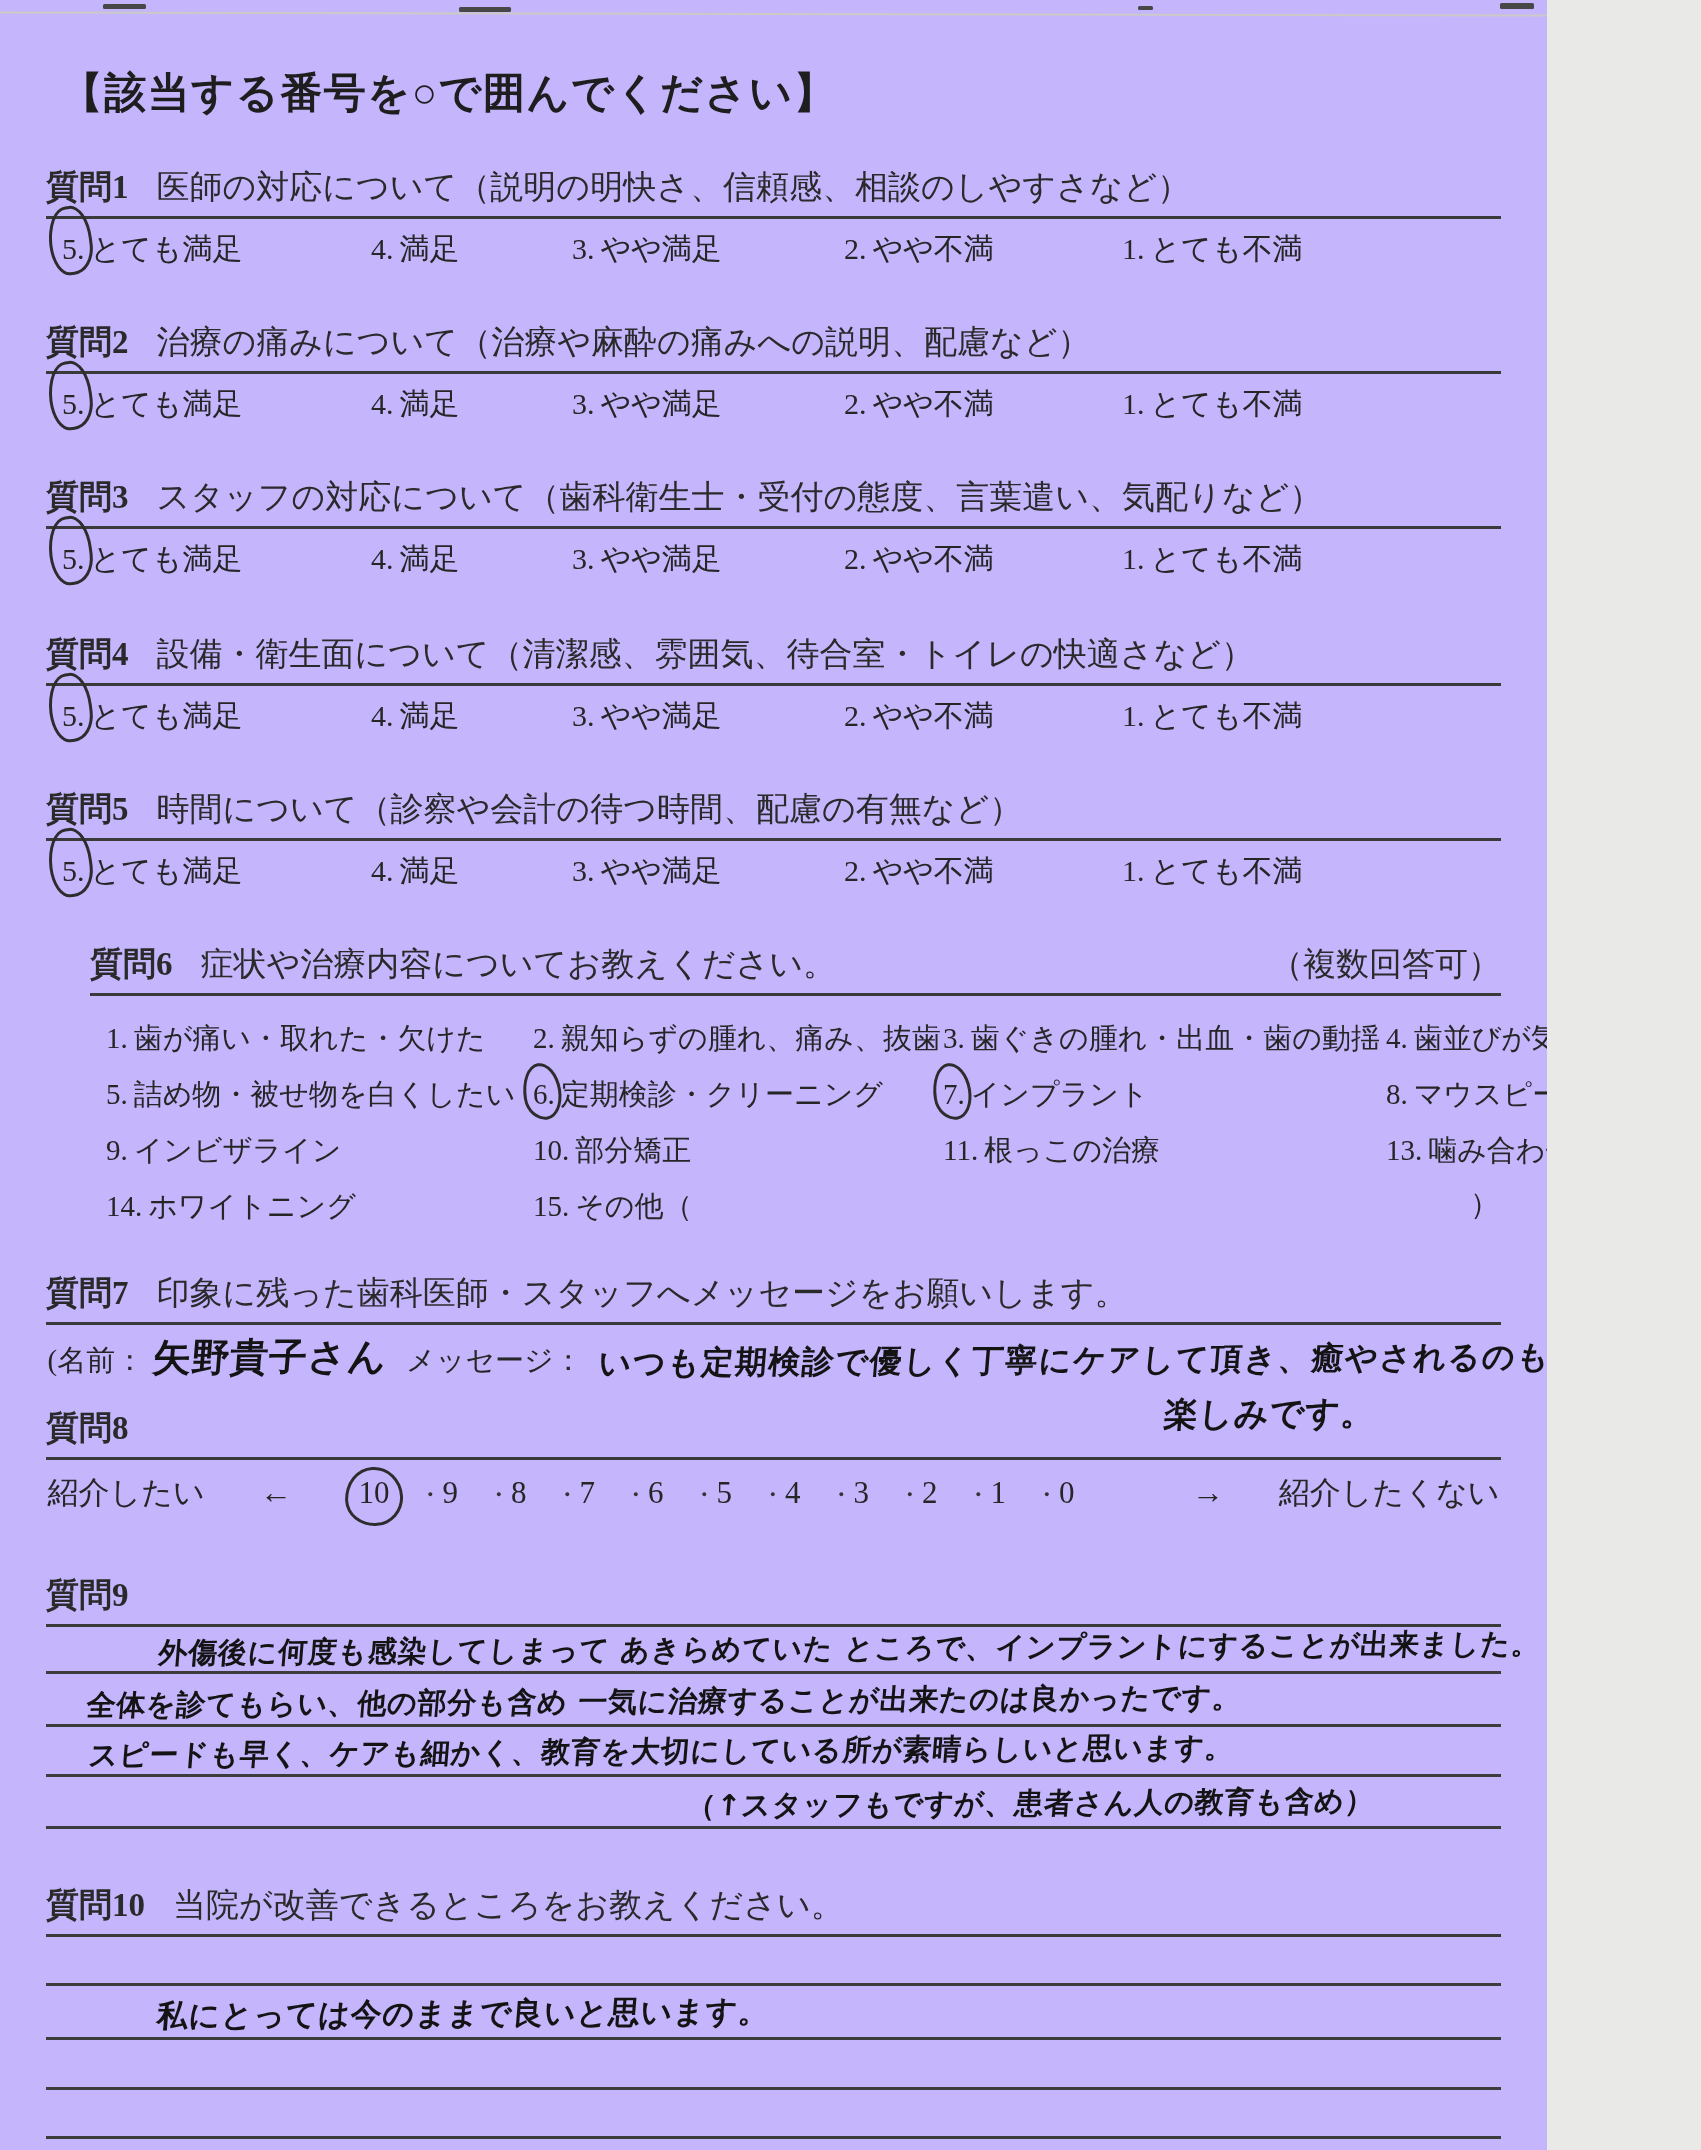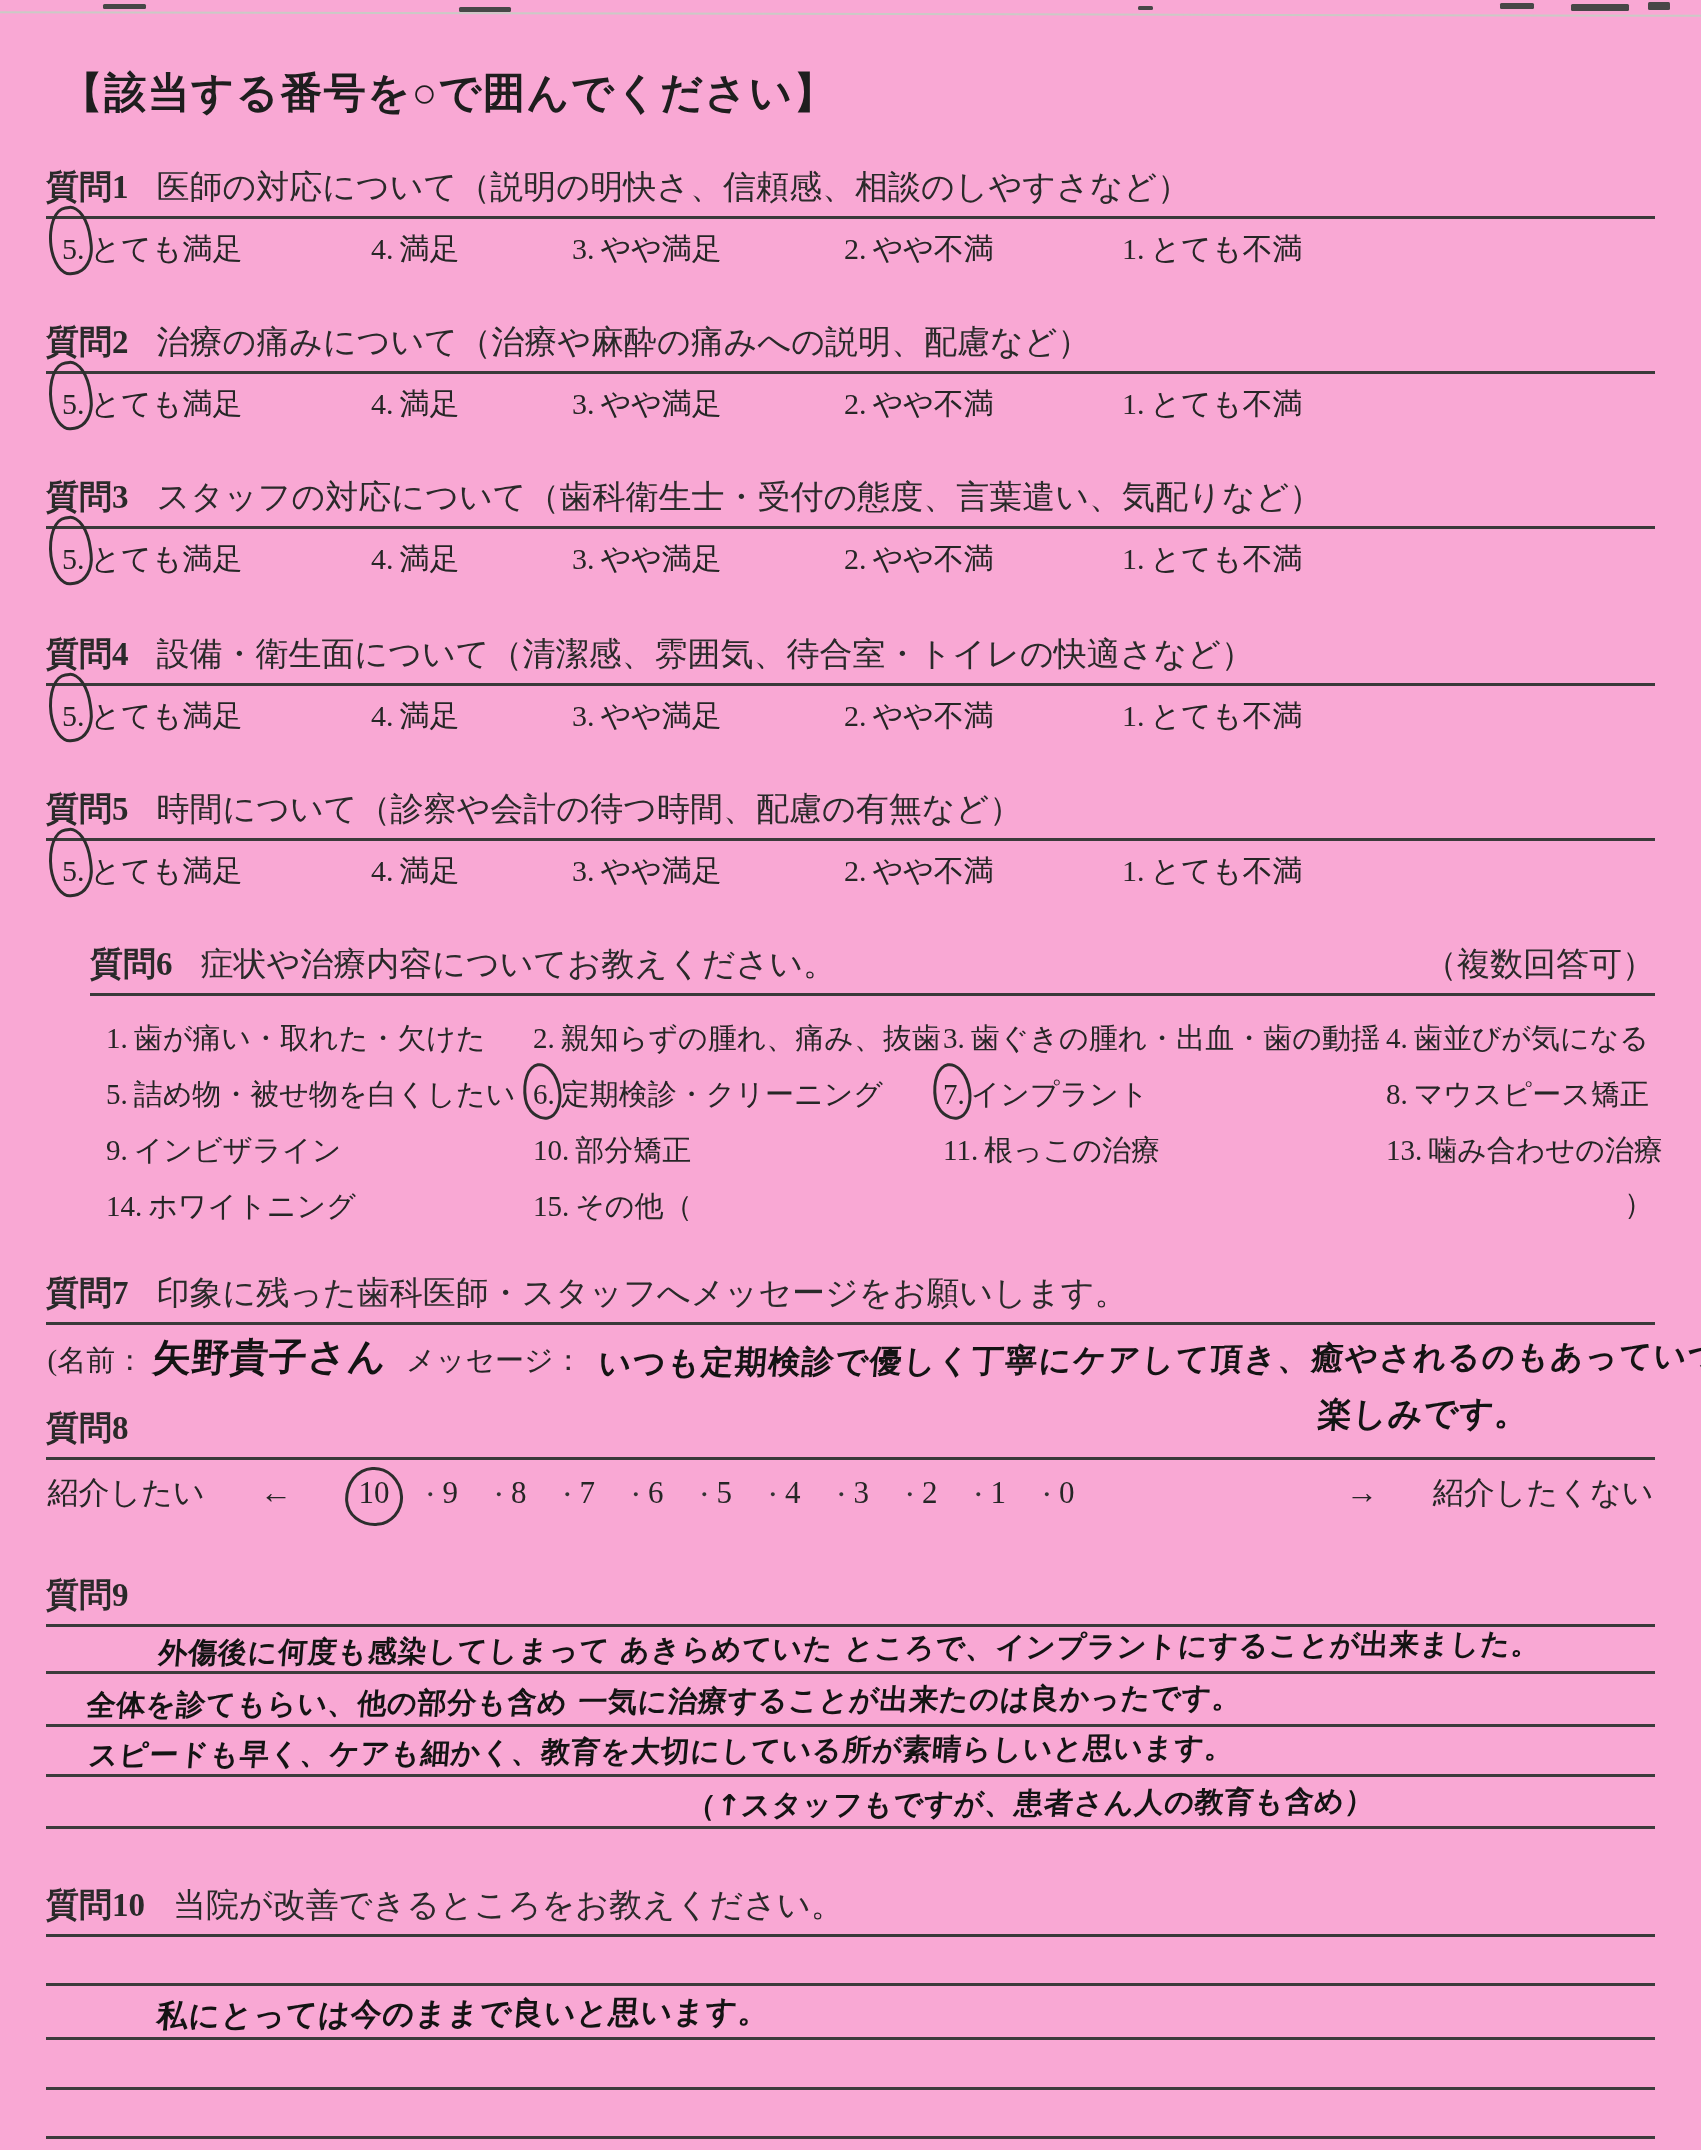--- a/index.html
+++ b/index.html
@@ -1,20 +1,20 @@
 <!DOCTYPE html>
 <html style="font-size:11.8px"><head>
 <meta charset="utf-8">
 <style>
   * { box-sizing: border-box; margin: 0; padding: 0; }
   html, body { background: #e9e9e7; }
   body { font-family: "Liberation Serif", "DejaVu Serif", serif; }
   #page {
-    position: relative; width: 1701px; height: 2151px;
-    background: #f9a8d4; overflow: hidden; color: #262626;
+    position: relative; width: 1547px; height: 2151px;
+    background: #c4b5fd; overflow: hidden; color: #262626;
   }
   .content { position: absolute; left: 46px; right: 46px; top: 0; height: 100%; }
   .block { position: absolute; left: 0; right: 0; }
 
   
   .scan-line { position: absolute; left: 0; right: 0; top: 12.6px; height: 2.2px; background: #cbcac6; transform: rotate(0.12deg); }
   .scan-dash { position: absolute; background: #474747; border-radius: 1.5px; }
 
   
   .doc-title { font-size: 42px; font-weight: bold; letter-spacing: 1.5px; color: #1e1e1e; padding-left: 14.8px; }

